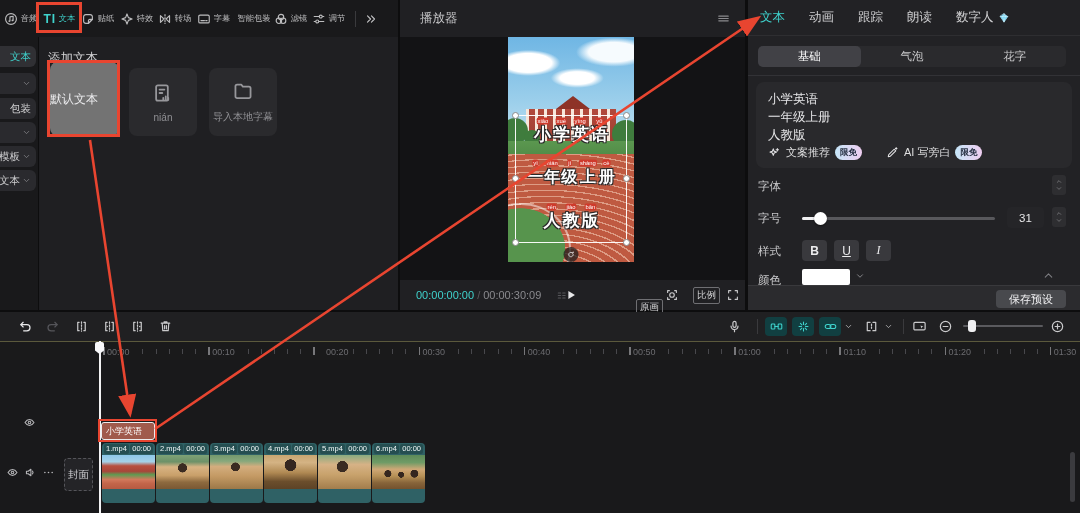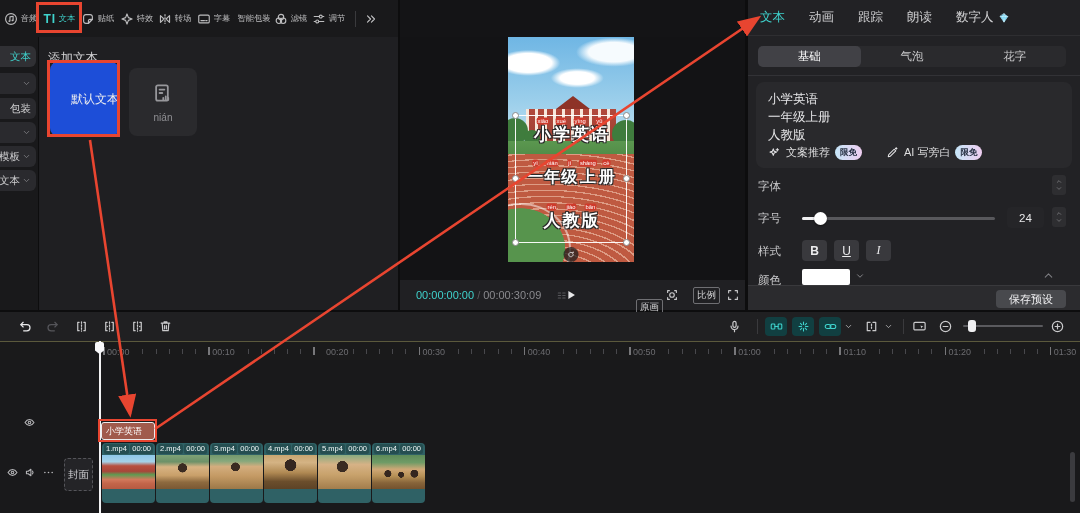--- a/index.html
+++ b/index.html
@@ -19,21 +19,21 @@
   #tb-expand{margin-left:8px;color:#c2c2c4;}
   #tb-expand .ic{width:14px;height:14px;}
 
   
   #left-panel{position:absolute;left:0;top:37px;width:398px;height:273px;background:#1f1f22;}
   #rail{position:absolute;left:0;top:0;width:39px;height:100%;background:#19191b;border-right:1px solid #0d0d0e;}
   .rail-pill{position:absolute;left:-18px;width:54px;height:21px;background:#2a2a2e;border-radius:6px;display:flex;align-items:center;justify-content:flex-end;padding-right:5px;gap:2px;font-size:10.5px;color:#cfcfd1;cursor:pointer;}
   .rail-pill.on{background:#303034;color:#3fd3cd;}
   .rail-pill .ic{width:9px;height:9px;color:#8a8a8e;flex:none;}
   #section-title{position:absolute;left:48px;top:13px;font-size:12.5px;color:#d6d6d8;}
-  #default-card{position:absolute;left:50px;top:25px;width:69px;height:74px;background:#1d4ed8;border-radius:8px;display:flex;align-items:center;justify-content:flex-end;font-size:12px;color:#ececee;cursor:pointer;}
+  #default-card{position:absolute;left:50px;top:25px;width:69px;height:74px;background:#737373;border-radius:8px;display:flex;align-items:center;justify-content:flex-start;font-size:12px;color:#ececee;cursor:pointer;}
   #cards2{position:absolute;left:129px;top:31px;display:flex;gap:12px;}
   .imp-card{width:68px;height:68px;background:#2a2a2d;border-radius:8px;display:flex;flex-direction:column;align-items:center;justify-content:center;gap:8px;color:#97979b;cursor:pointer;}
   .imp-card .ic{width:22px;height:22px;}
   .imp-label{font-size:10px;color:#8f8f93;}
 
   
   #player-panel{position:absolute;left:400px;top:0;width:345px;height:310px;background:#141416;}
   #player-header{position:absolute;left:0;top:0;width:100%;height:37px;background:#202023;display:flex;align-items:center;}
   #player-title{margin-left:20px;font-size:12.5px;color:#c6c6c8;}
   #player-menu{position:absolute;right:14px;color:#8a8a8e;}
@@ -284,24 +284,38 @@
       </div>
     <div id="cards2">
         <div class="imp-card">
           <svg viewBox="0 0 16 16" class="ic" fill="none" stroke="currentColor" stroke-width="1.3" stroke-linecap="round" stroke-linejoin="round">
             <rect x="3" y="2.5" width="8.5" height="11" rx="1.2"></rect>
             <path d="M5.5 5.5h3.5M5.5 8h2"></path>
             <path d="M8.2 11.5v1.5M10 10.5v2.5M11.8 11.5v1.5"></path>
           </svg>
           <span class="imp-label">nián</span>
         </div>
+        <div class="imp-card">
+          <svg viewBox="0 0 16 16" class="ic" fill="none" stroke="currentColor" stroke-width="1.3" stroke-linecap="round" stroke-linejoin="round">
+            <path d="M2.5 4.5a1.2 1.2 0 0 1 1.2-1.2h3l1.2 1.5h4.4a1.2 1.2 0 0 1 1.2 1.2v6a1.2 1.2 0 0 1-1.2 1.2H3.7a1.2 1.2 0 0 1-1.2-1.2z"></path>
+          </svg>
+          <span class="imp-label">导入本地字幕</span>
+        </div>
       </div>
   </div>
 
   <div id="player-panel">
+    <div id="player-header">
+      <span id="player-title">播放器</span>
+      <span id="player-menu" class="iwrap">
+          <svg viewBox="0 0 16 16" class="ic" fill="none" stroke="currentColor" stroke-width="1.3" stroke-linecap="round" stroke-linejoin="round">
+            <path d="M3 5.5h10M3 8h10M3 10.5h10"></path>
+          </svg>
+        </span>
+    </div>
     <div id="canvas">
       <div id="video-frame">
         <div class="scene-sky"></div>
         <div class="scene-roof"></div>
         <div class="scene-building"></div>
         <div class="scene-trees">
           <i style="left:-6px;top:0;width:26px;height:26px;"></i>
           <i style="left:104px;top:2px;width:28px;height:28px;"></i>
           <i style="left:16px;top:12px;width:16px;height:16px;"></i>
         </div>
@@ -473,21 +487,21 @@
           <svg viewBox="0 0 16 16" class="ic" fill="none" stroke="currentColor" stroke-width="1.3" stroke-linecap="round" stroke-linejoin="round">
             <path d="M4 6 8 10l4-4"></path>
           </svg>
         </span>
       </span>
     <span class="rp-row-label" style="top:211px;">字号</span>
     <div id="slider-track">
       <div id="slider-fill"></div>
       <div id="slider-thumb"></div>
     </div>
-    <div id="size-value">24</div>
+    <div id="size-value">31</div>
     <span class="stepper" style="left:304px;top:207px;">
         <span class="iwrap">
           <svg viewBox="0 0 16 16" class="ic" fill="none" stroke="currentColor" stroke-width="1.3" stroke-linecap="round" stroke-linejoin="round">
             <path d="M4 10 8 6l4 4"></path>
           </svg>
         </span>
         <span class="iwrap">
           <svg viewBox="0 0 16 16" class="ic" fill="none" stroke="currentColor" stroke-width="1.3" stroke-linecap="round" stroke-linejoin="round">
             <path d="M4 6 8 10l4-4"></path>
           </svg>

